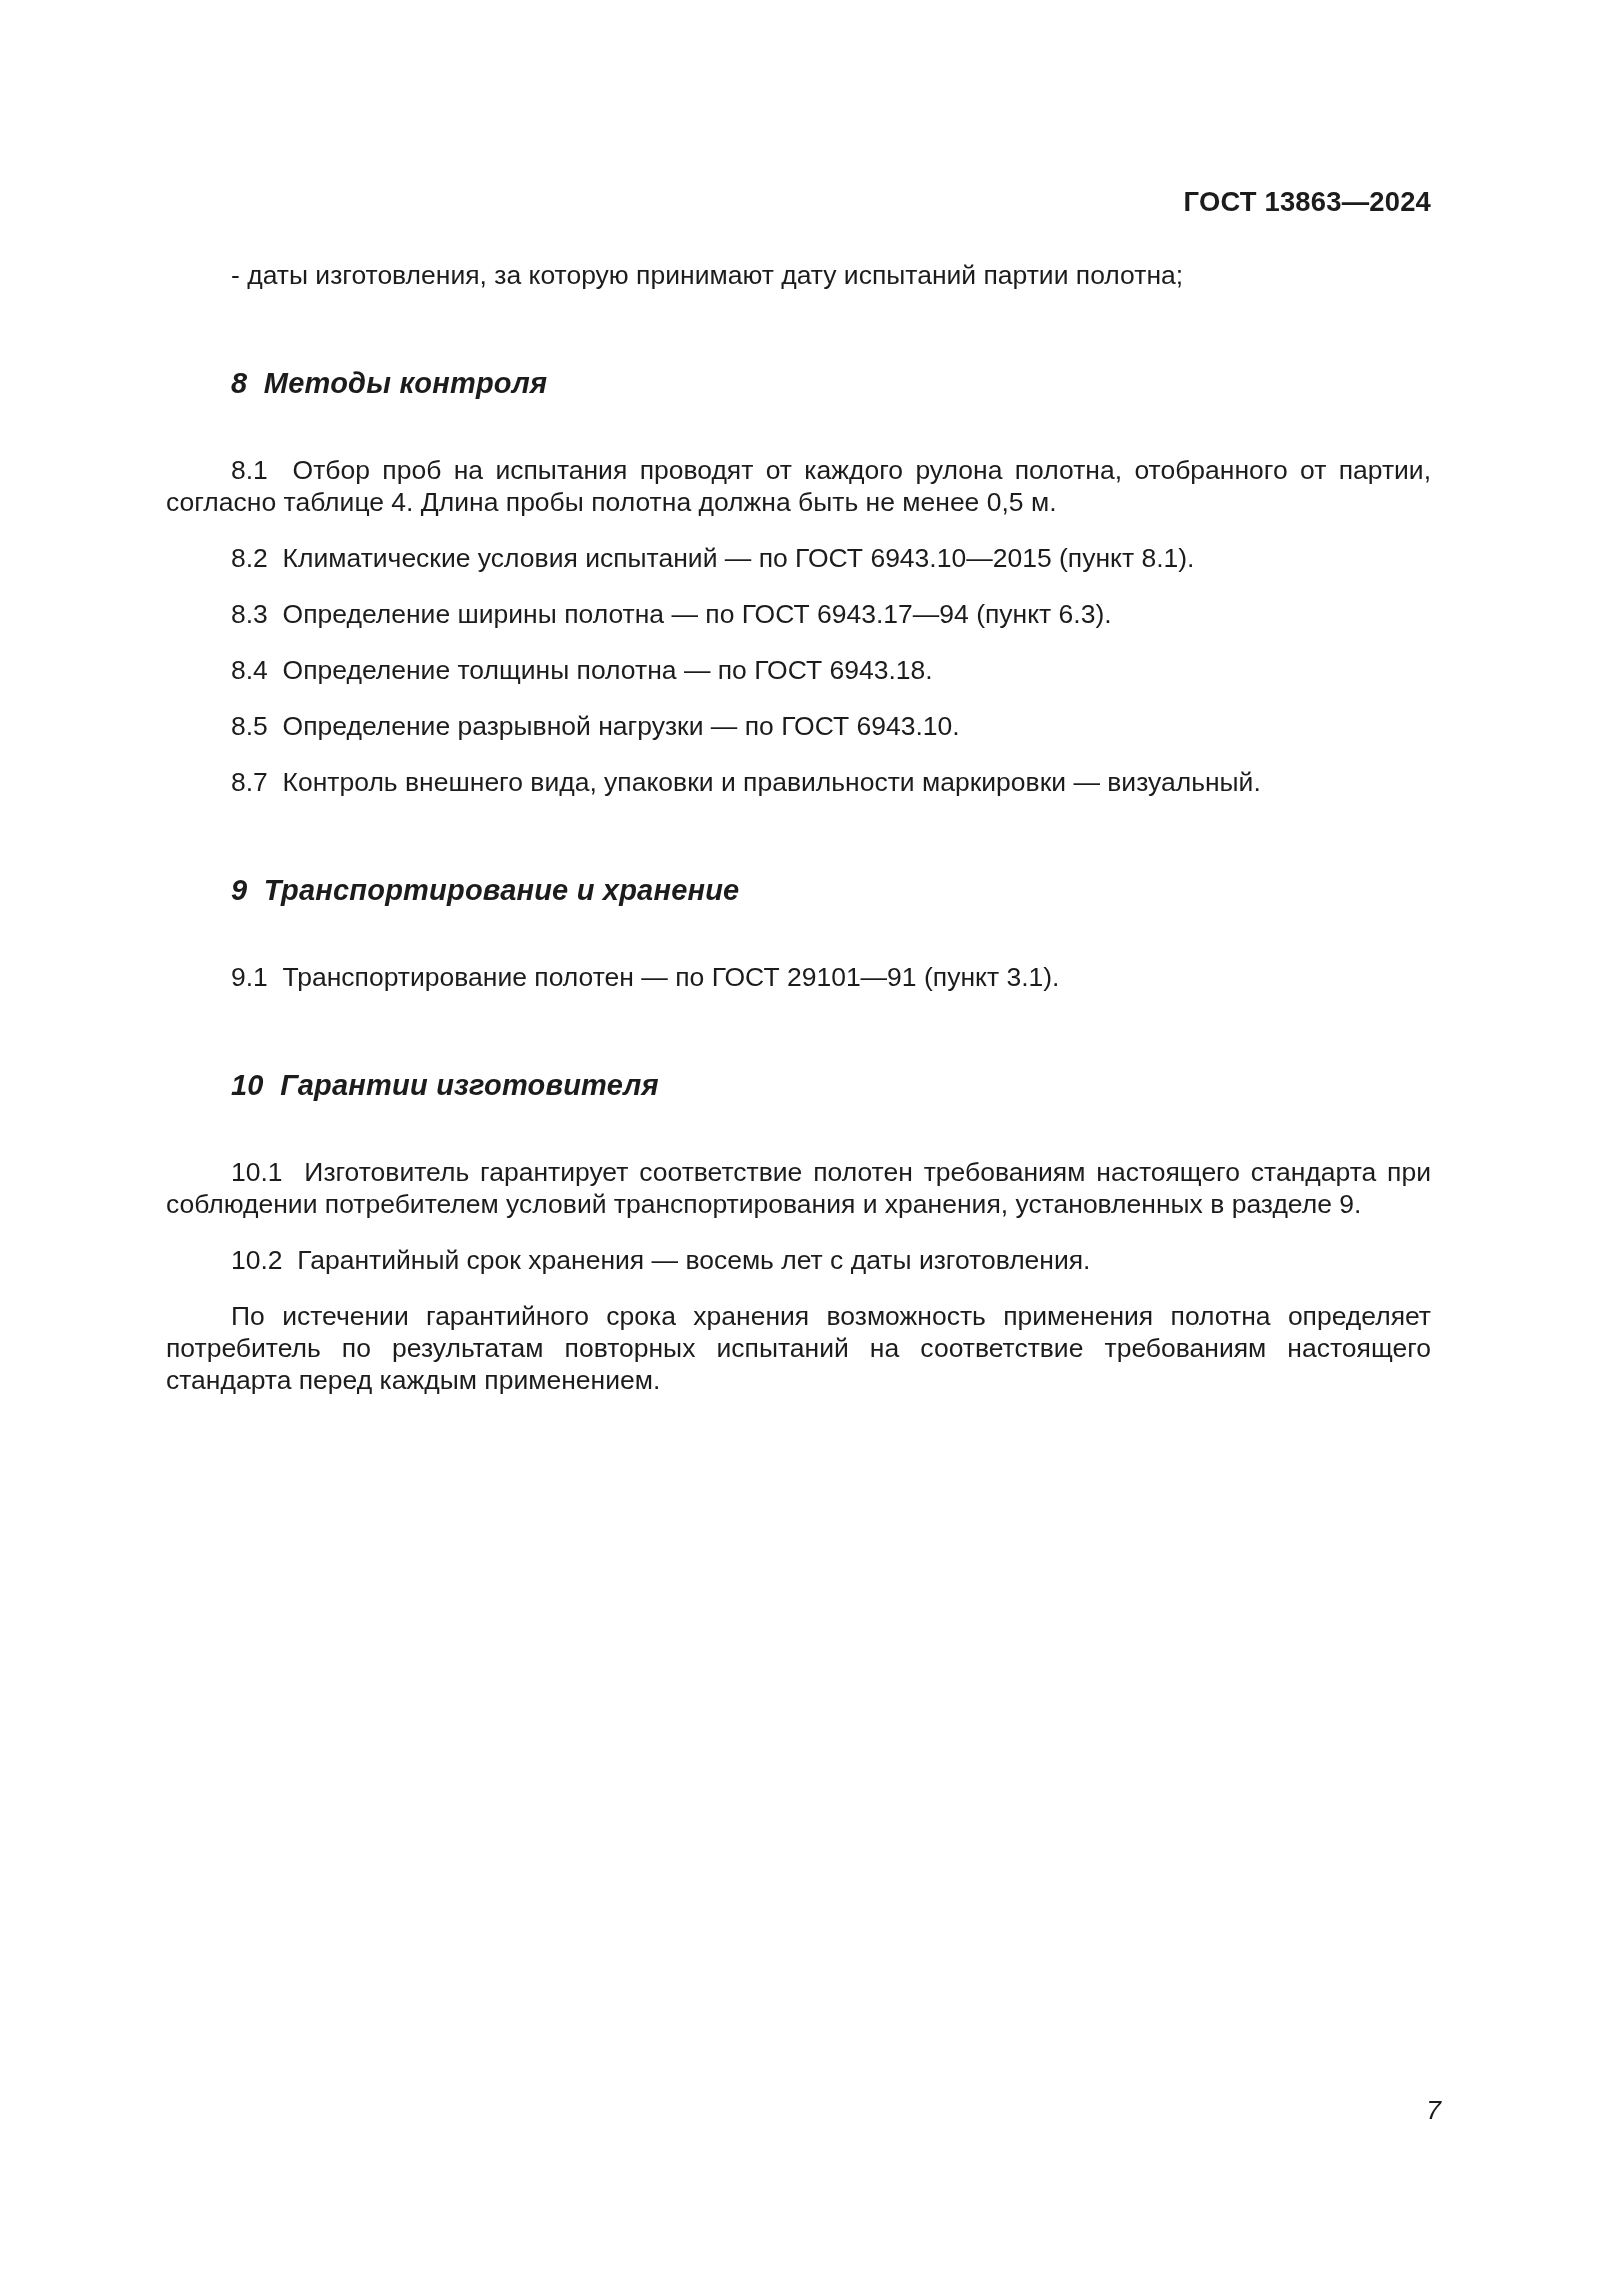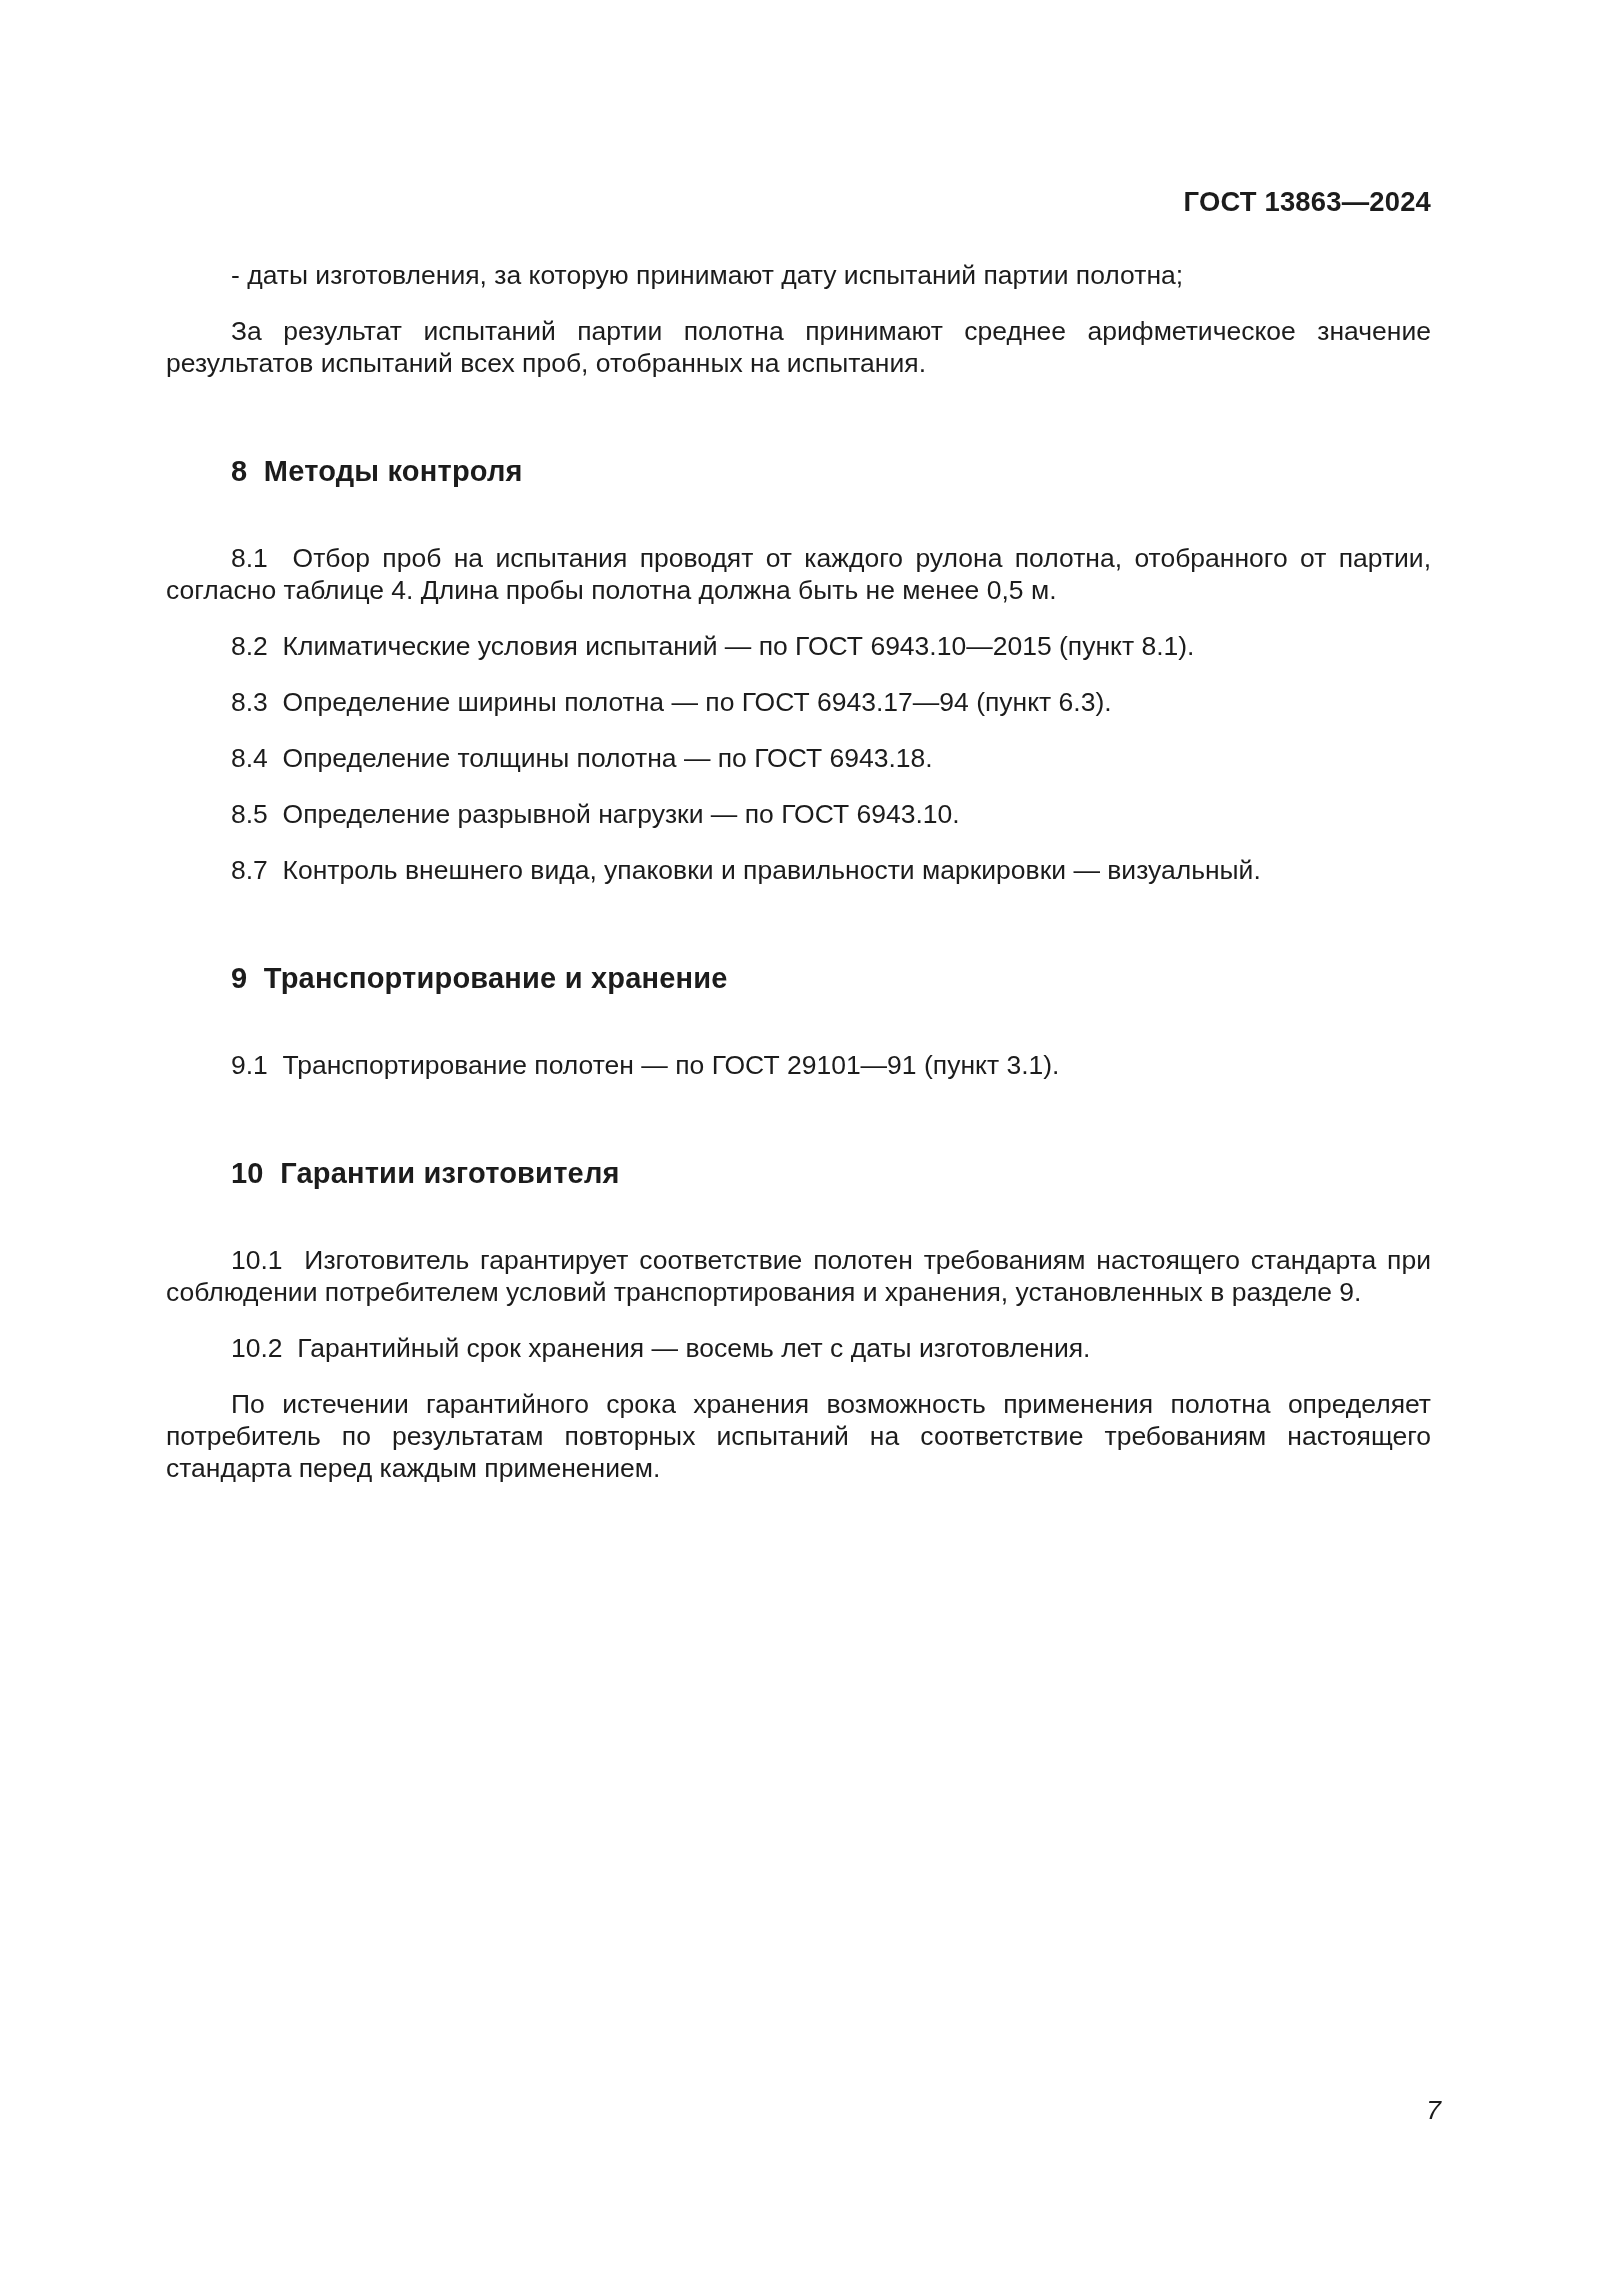--- a/index.html
+++ b/index.html
@@ -41,20 +41,21 @@
   }
   .section-heading {
     font-size: 29px;
     line-height: 35px;
     font-weight: bold;
     text-indent: 65px;
     text-align: left;
     margin-top: 51px;
     margin-bottom: 29px;
     letter-spacing: 0.2px;
+    font-style: italic;
   }
   .page-number {
     position: absolute;
     top: 2058px;
     right: 192px;
     font-size: 26.5px;
     line-height: 32px;
     font-style: italic;
   }
 </style>
@@ -63,21 +64,20 @@
 
 <div class="page">
 
   <div class="running-header">
     <span>ГОСТ 13863—2024</span>
   </div>
 
   <div class="content">
 
     <p class="para">-&nbsp;даты изготовления, за которую принимают дату испытаний партии полотна;</p>
-    <p class="para">За результат испытаний партии полотна принимают среднее арифметическое значение результатов испытаний всех проб, отобранных на испытания.</p>
 
     <h2 class="section-heading">8&nbsp; Методы контроля</h2>
 
     <p class="para">8.1&nbsp; Отбор проб на испытания проводят от каждого рулона полотна, отобранного от партии, согласно таблице 4. Длина пробы полотна должна быть не менее 0,5 м.</p>
     <p class="para">8.2&nbsp; Климатические условия испытаний — по ГОСТ 6943.10—2015 (пункт 8.1).</p>
     <p class="para">8.3&nbsp; Определение ширины полотна — по ГОСТ 6943.17—94 (пункт 6.3).</p>
     <p class="para">8.4&nbsp; Определение толщины полотна — по ГОСТ 6943.18.</p>
     <p class="para">8.5&nbsp; Определение разрывной нагрузки — по ГОСТ 6943.10.</p>
     <p class="para">8.7&nbsp; Контроль внешнего вида, упаковки и правильности маркировки — визуальный.</p>
 

